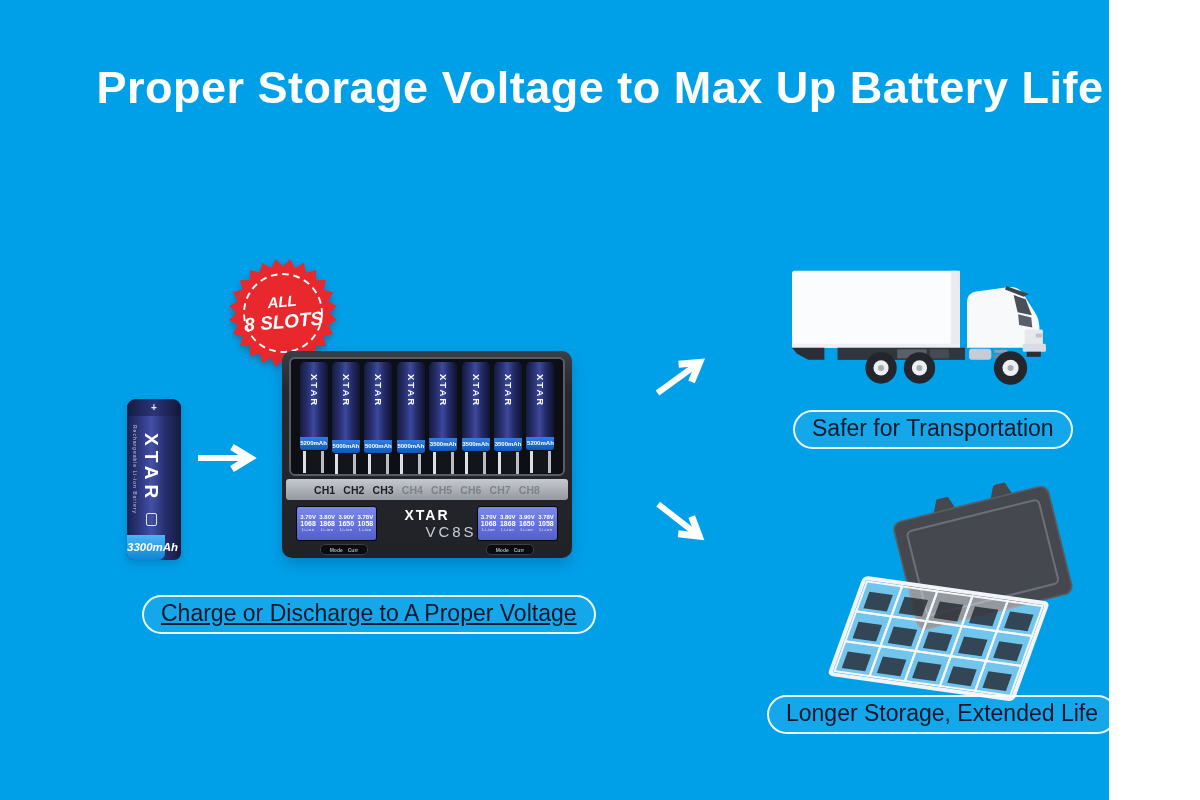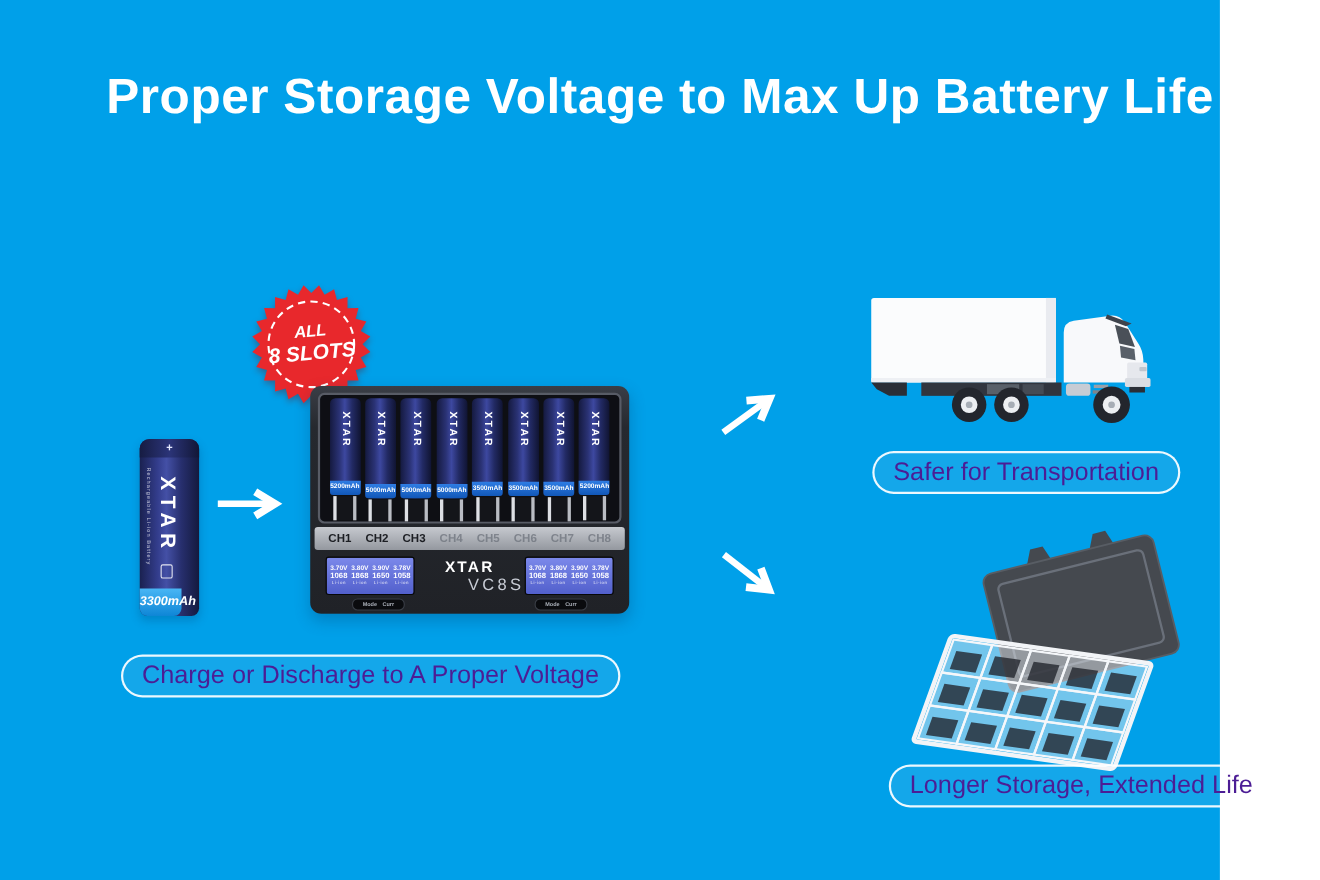--- a/index.html
+++ b/index.html
@@ -5,21 +5,21 @@
   html,body{margin:0;padding:0;}
   body{width:1200px;height:800px;overflow:hidden;font-family:"Liberation Sans",sans-serif;}
   .stage{position:relative;width:1109px;height:800px;background:#00A0E9;}
 
   
   .title{position:absolute;top:62px;left:0;width:1200px;margin:0;text-align:center;
          color:#fff;font-size:45px;font-weight:bold;letter-spacing:.5px;}
 
   
   .capsule{position:absolute;display:inline-block;border:2px solid rgba(255,255,255,.92);
-           border-radius:20px;padding:3px 17px 5px;color:#4c1d95;font-size:23px;
+           border-radius:20px;padding:3px 17px 5px;color:#0f172a;font-size:23px;
            background:rgba(255,255,255,.08);white-space:nowrap;}
 
   
   .badge{position:absolute;left:226px;top:256px;width:114px;height:114px;}
   .badge svg{position:absolute;left:0;top:0;width:114px;height:114px;overflow:visible;
              filter:drop-shadow(0 3px 3px rgba(120,0,0,.35));}
   .badge-text{position:absolute;left:0;top:0;width:114px;height:114px;display:flex;flex-direction:column;
               align-items:center;justify-content:center;color:#fff;font-style:italic;font-weight:bold;
               transform:rotate(-5deg);line-height:1.15;}
   .badge-text .l1{font-size:15px;}
@@ -65,21 +65,21 @@
   .cbat .cbrand{position:absolute;top:12px;left:0;right:0;margin:auto;width:12px;
                 writing-mode:vertical-rl;color:#fff;font-weight:bold;font-size:9.5px;letter-spacing:2px;}
   .cbat .ccap{position:absolute;bottom:0;left:0;right:0;height:13px;border-radius:0 0 3px 3px;
               background:linear-gradient(180deg,#2F7DE4,#1157B8);color:#fff;text-align:center;
               font-size:6px;font-weight:bold;line-height:13px;}
   .rail{width:15px;height:22px;margin-top:1px;background:#14151A;
         border-left:3px solid #DDDFE4;border-right:3px solid #B9BCC3;}
 
   .chstrip{position:absolute;left:4px;right:4px;top:128px;height:21px;border-radius:3px;
            background:linear-gradient(180deg,#C6C9CF,#94989F);display:flex;justify-content:space-between;
-           padding:0 8px;box-sizing:border-box;align-items:center;}
+           padding:0 24px;box-sizing:border-box;align-items:center;}
   .ch{font-size:10.5px;font-weight:bold;color:#1C1E23;width:30px;text-align:center;}
   .ch.dim{color:rgba(110,115,124,.75);}
 
   .panel{position:absolute;left:4px;right:4px;top:152px;height:40px;display:flex;
          align-items:center;justify-content:space-between;padding:0 10px;box-sizing:border-box;}
   .lcd{width:94px;height:35px;border-radius:3px;border:1px solid #060709;
        background:linear-gradient(180deg,#7B88EA,#5260CC);display:flex;padding:3px 2px;
        box-sizing:border-box;gap:1px;}
   .cell{flex:1;display:flex;flex-direction:column;align-items:center;justify-content:center;
         color:#fff;line-height:1.1;}
@@ -353,17 +353,17 @@
             <rect x="126" y="76" width="42" height="38" fill="rgba(228,233,240,0.5)" stroke="#F5F7FA" stroke-width="2.5"></rect>
             <rect x="133" y="88" width="28" height="21" fill="rgba(32,35,42,0.78)"></rect>
             <rect x="168" y="76" width="42" height="38" fill="rgba(228,233,240,0.5)" stroke="#F5F7FA" stroke-width="2.5"></rect>
             <rect x="175" y="88" width="28" height="21" fill="rgba(32,35,42,0.78)"></rect>
           </g>
         <rect x="-4" y="-4" width="218" height="122" rx="4" fill="none" stroke="#F2F4F7" stroke-width="5"></rect>
       </g>
     </svg>
   </div>
 
-  <div class="capsule" style="left:110px;top:595px;">Charge or Discharge to A Proper Voltage</div>
+  <div class="capsule" style="left:142px;top:595px;text-decoration:underline;">Charge or Discharge to A Proper Voltage</div>
   <div class="capsule" style="left:793px;top:410px;">Safer for Transportation</div>
-  <div class="capsule" style="left:808px;top:695px;text-align:right;">Longer Storage, Extended Life</div>
+  <div class="capsule" style="left:767px;top:695px;text-align:right;">Longer Storage, Extended Life</div>
 
 </div>
 
 </body></html>

